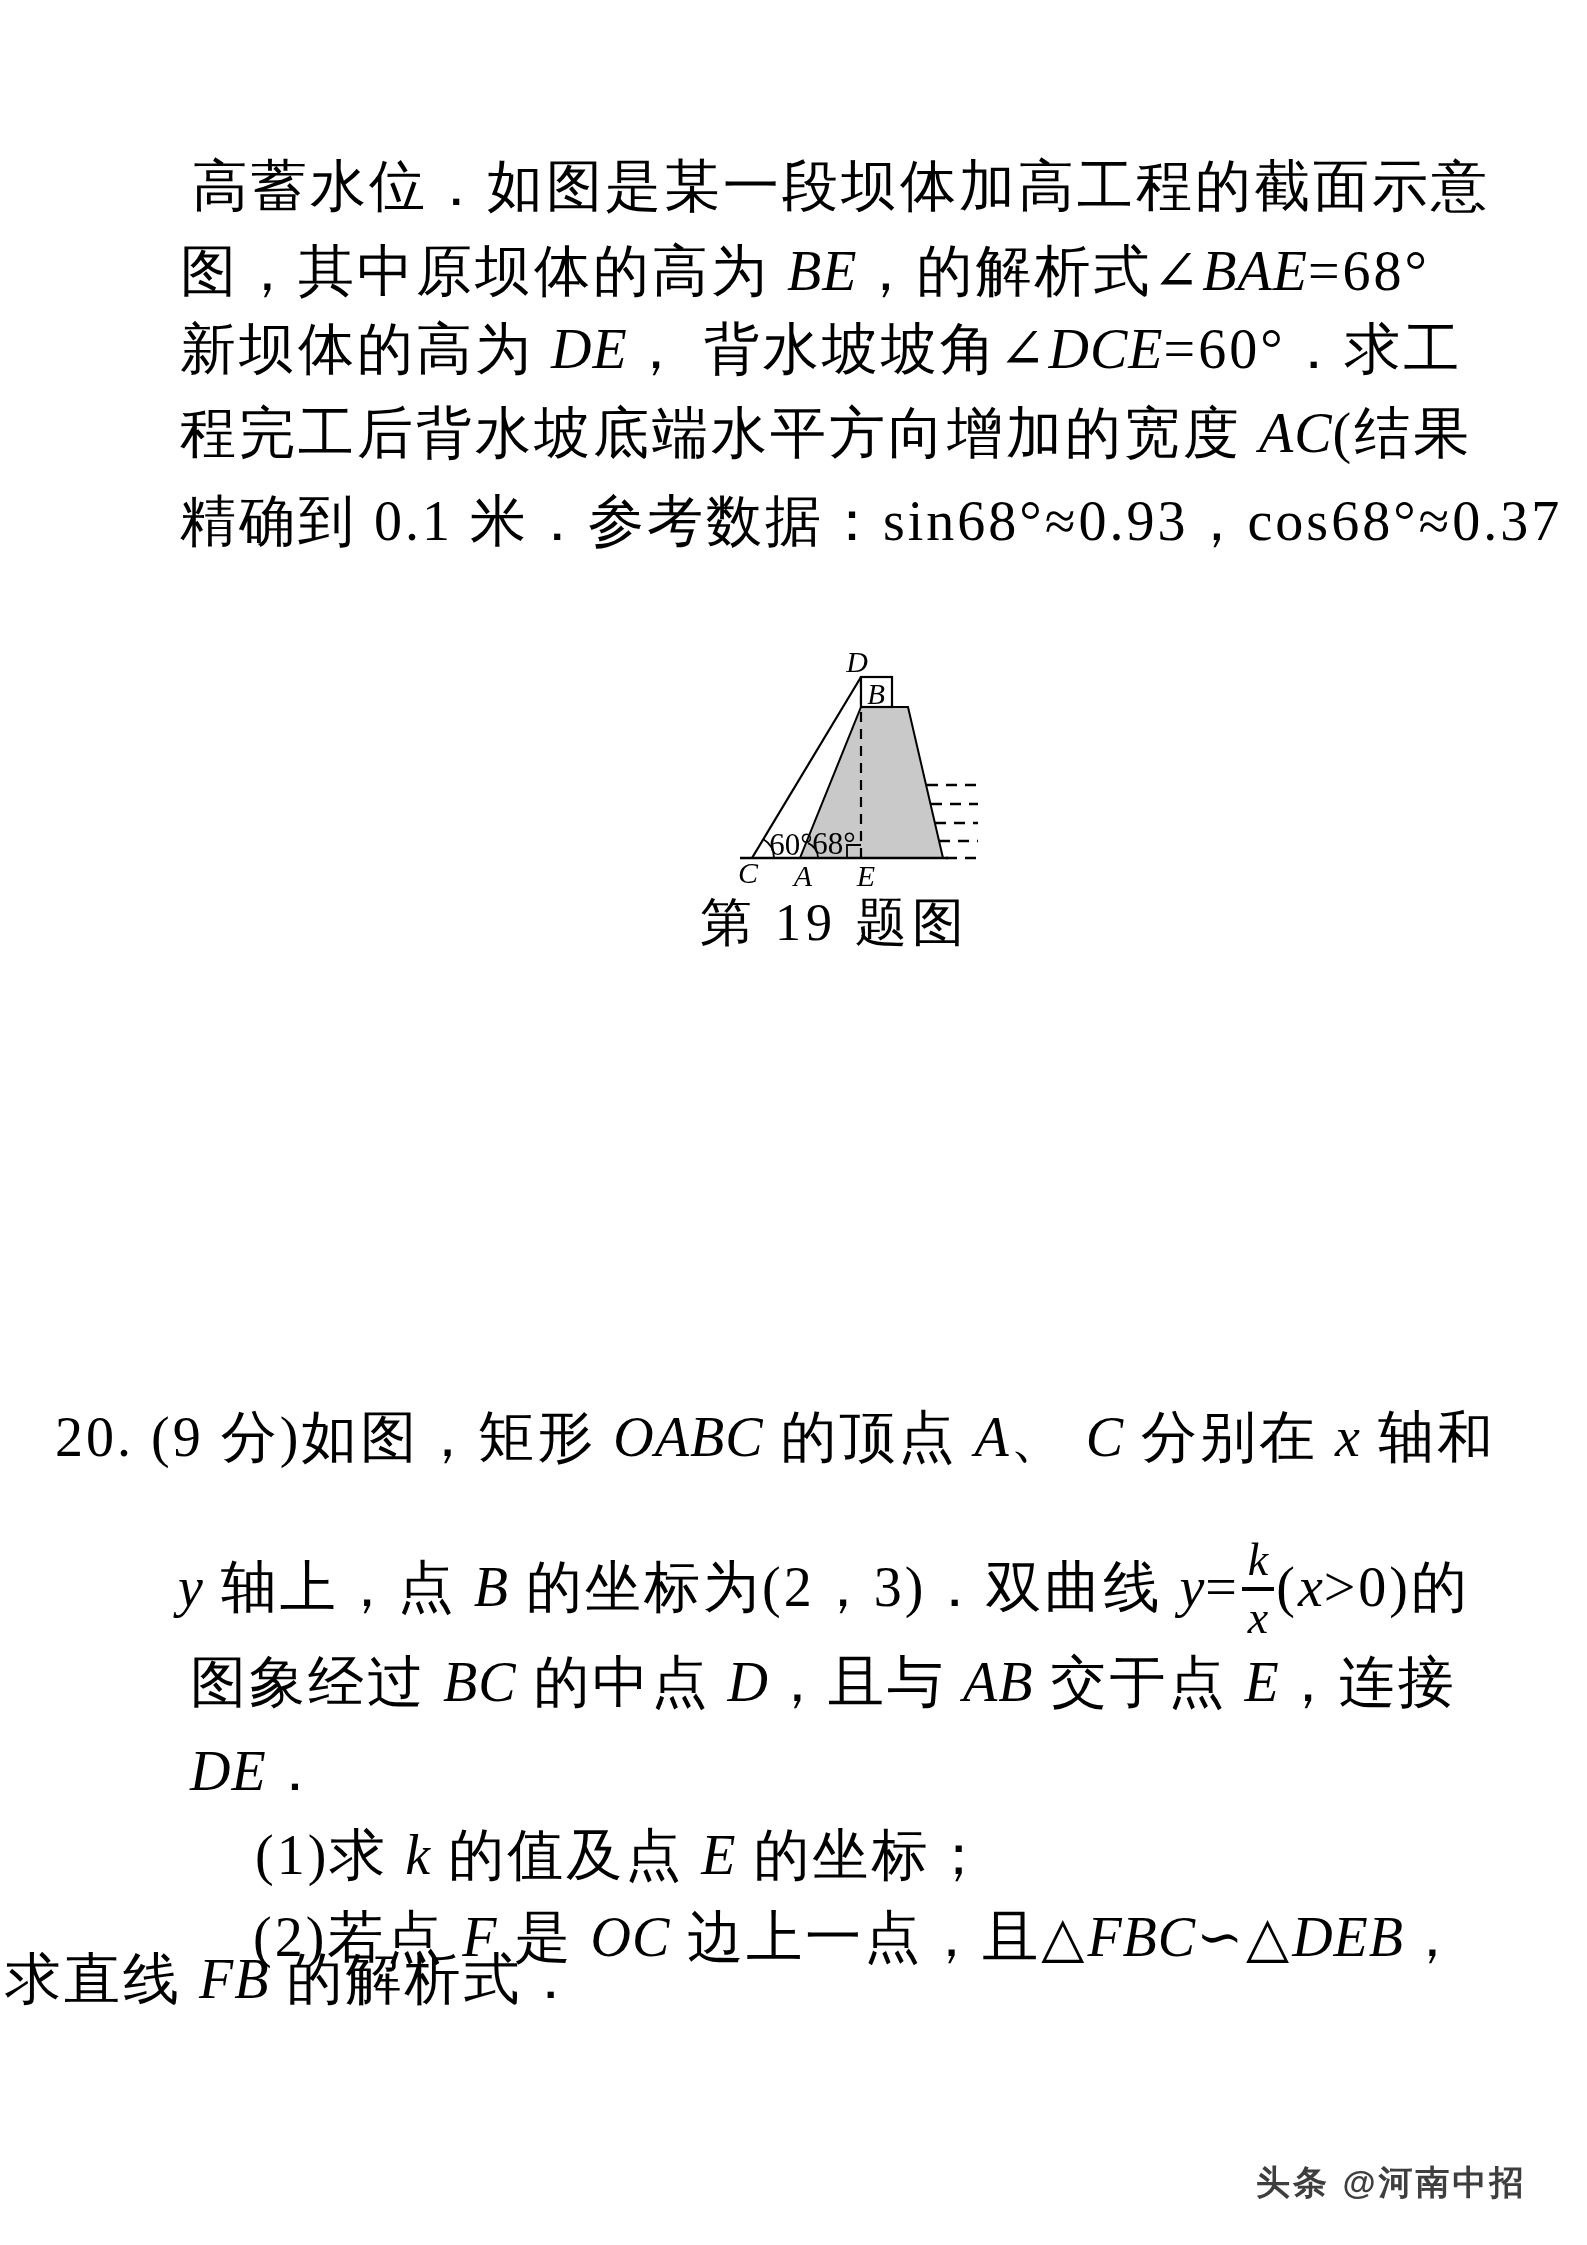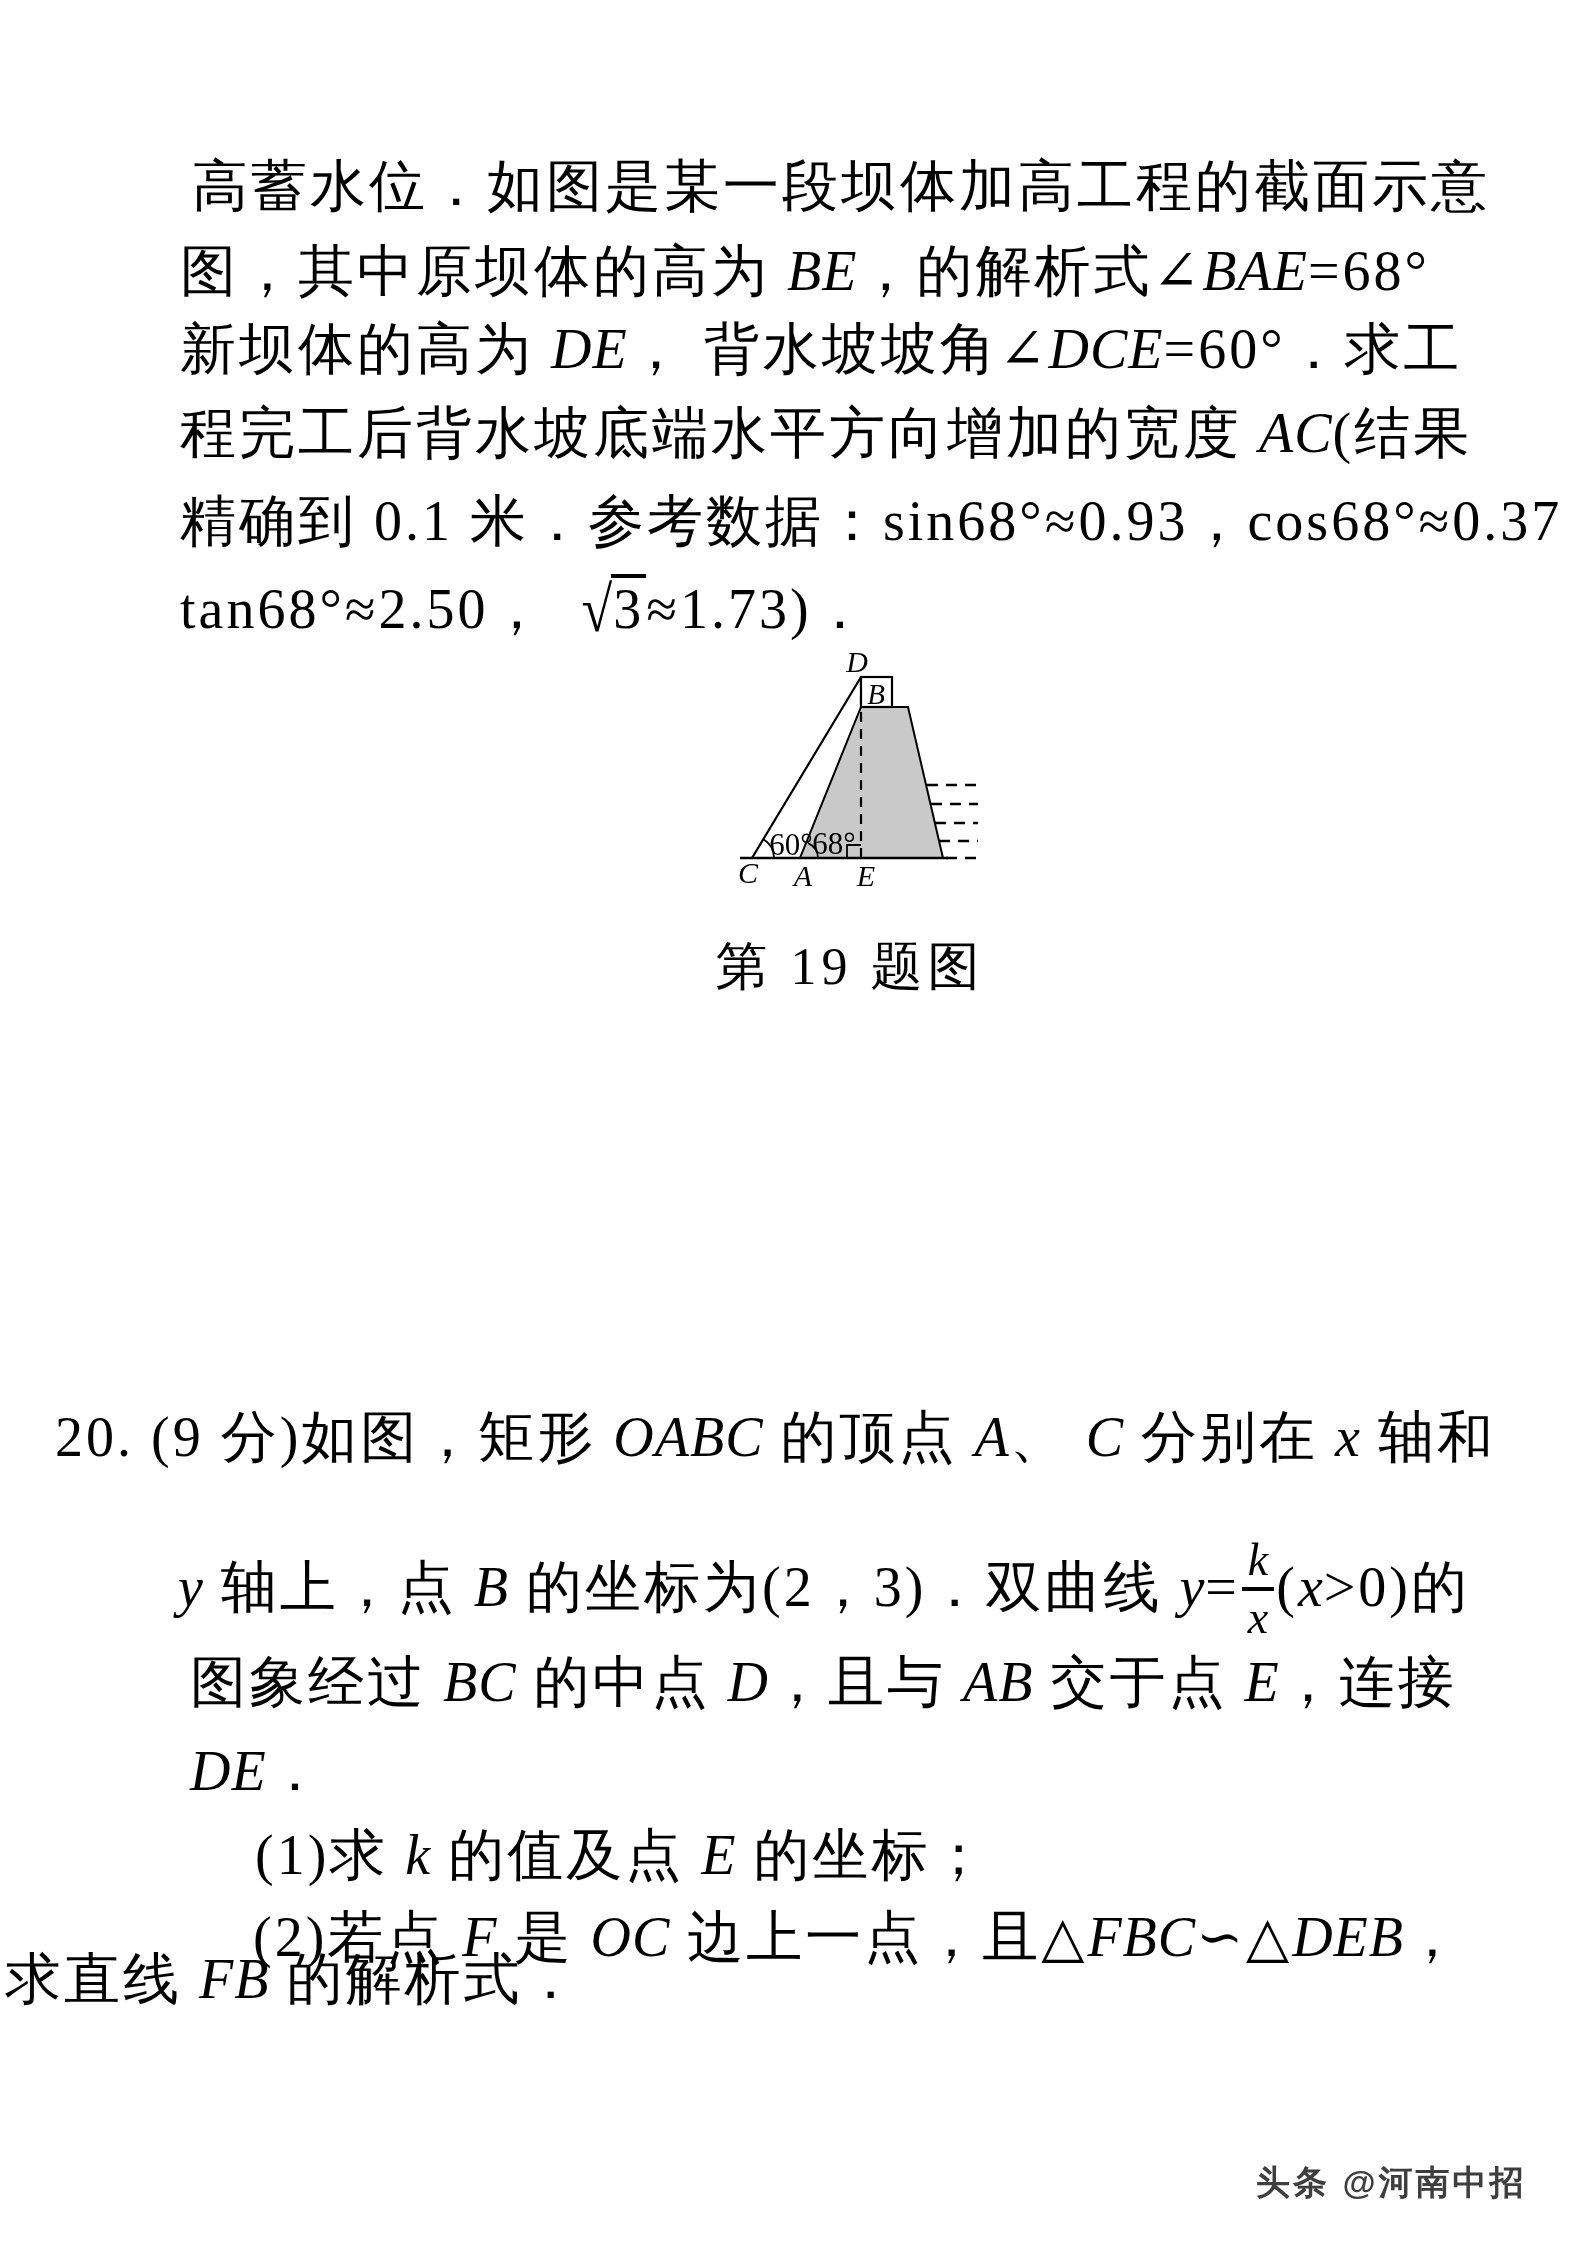--- a/index.html
+++ b/index.html
@@ -18,21 +18,21 @@
     vertical-align:middle;line-height:1;margin:0 2px;transform:translateY(-4px);
   }
   .frac .num,.frac .den{font-style:italic;font-size:46px;padding:0 6px;letter-spacing:0;}
   .frac .num{border-bottom:4px solid #000;padding-bottom:4px;}
   .frac .den{padding-top:4px;}
   
   .rad{white-space:nowrap;display:inline-block;}
   .rsign{display:inline-block;transform:scaleY(1.15);}
   .rbody{border-top:4px solid #000;padding:0 2px;margin-left:-4px;}
   .caption{
-    position:absolute;left:700px;top:932px;width:300px;text-align:center;
+    position:absolute;left:700px;top:888px;width:300px;text-align:left;
     font-size:52px;letter-spacing:5px;white-space:nowrap;
   }
   .fig{position:absolute;left:700px;top:640px;}
   .fig text{font-family:"Liberation Serif","DejaVu Serif",serif;}
   .watermark{
     position:absolute;left:1256px;top:2160px;
     font-family:"Liberation Sans","DejaVu Sans",sans-serif;font-weight:bold;
     font-size:34px;color:#3e3e3e;letter-spacing:3px;white-space:nowrap;
     text-shadow:2px 2px 0 #ffffff;
   }
@@ -40,21 +40,20 @@
 </head>
 <body>
 
 <div class="page">
 
   <div class="line" style="left:192px;top:155px"><span>高蓄水位．如图是某一段坝体加高工程的截面示意</span></div>
   <div class="line" style="left:180px;top:240px"><span>图，其中原坝体的高为 </span><span class="it">BE</span><span>，的解析式∠</span><span class="it">BAE</span><span>=68°</span></div>
   <div class="line" style="left:180px;top:318px"><span>新坝体的高为 </span><span class="it">DE</span><span>， 背水坡坡角∠</span><span class="it">DCE</span><span>=60°．求工</span></div>
   <div class="line" style="left:180px;top:402px"><span>程完工后背水坡底端水平方向增加的宽度 </span><span class="it">AC</span><span>(结果</span></div>
   <div class="line" style="left:180px;top:490px"><span>精确到 0.1 米．参考数据：sin68°≈0.93，cos68°≈0.37，</span></div>
-  <div class="line" style="left:180px;top:578px"><span>tan68°≈2.50，  </span><span class="rad"><span class="rsign">√</span><span class="rbody">3</span></span><span>≈1.73)．</span></div>
 
   <svg class="fig" width="300" height="260" viewBox="700 640 300 260">
 
     <polygon points="861,707 908,707 943,858 800,858" fill="#c9c9c9" stroke="#000" stroke-width="2"></polygon>
 
     <g stroke="#000" stroke-width="2.4" stroke-dasharray="11 8">
       <line x1="927" y1="785" x2="978" y2="785"></line>
       <line x1="931" y1="804" x2="978" y2="804"></line>
       <line x1="935" y1="823" x2="978" y2="823"></line>
       <line x1="939" y1="841" x2="978" y2="841"></line>

